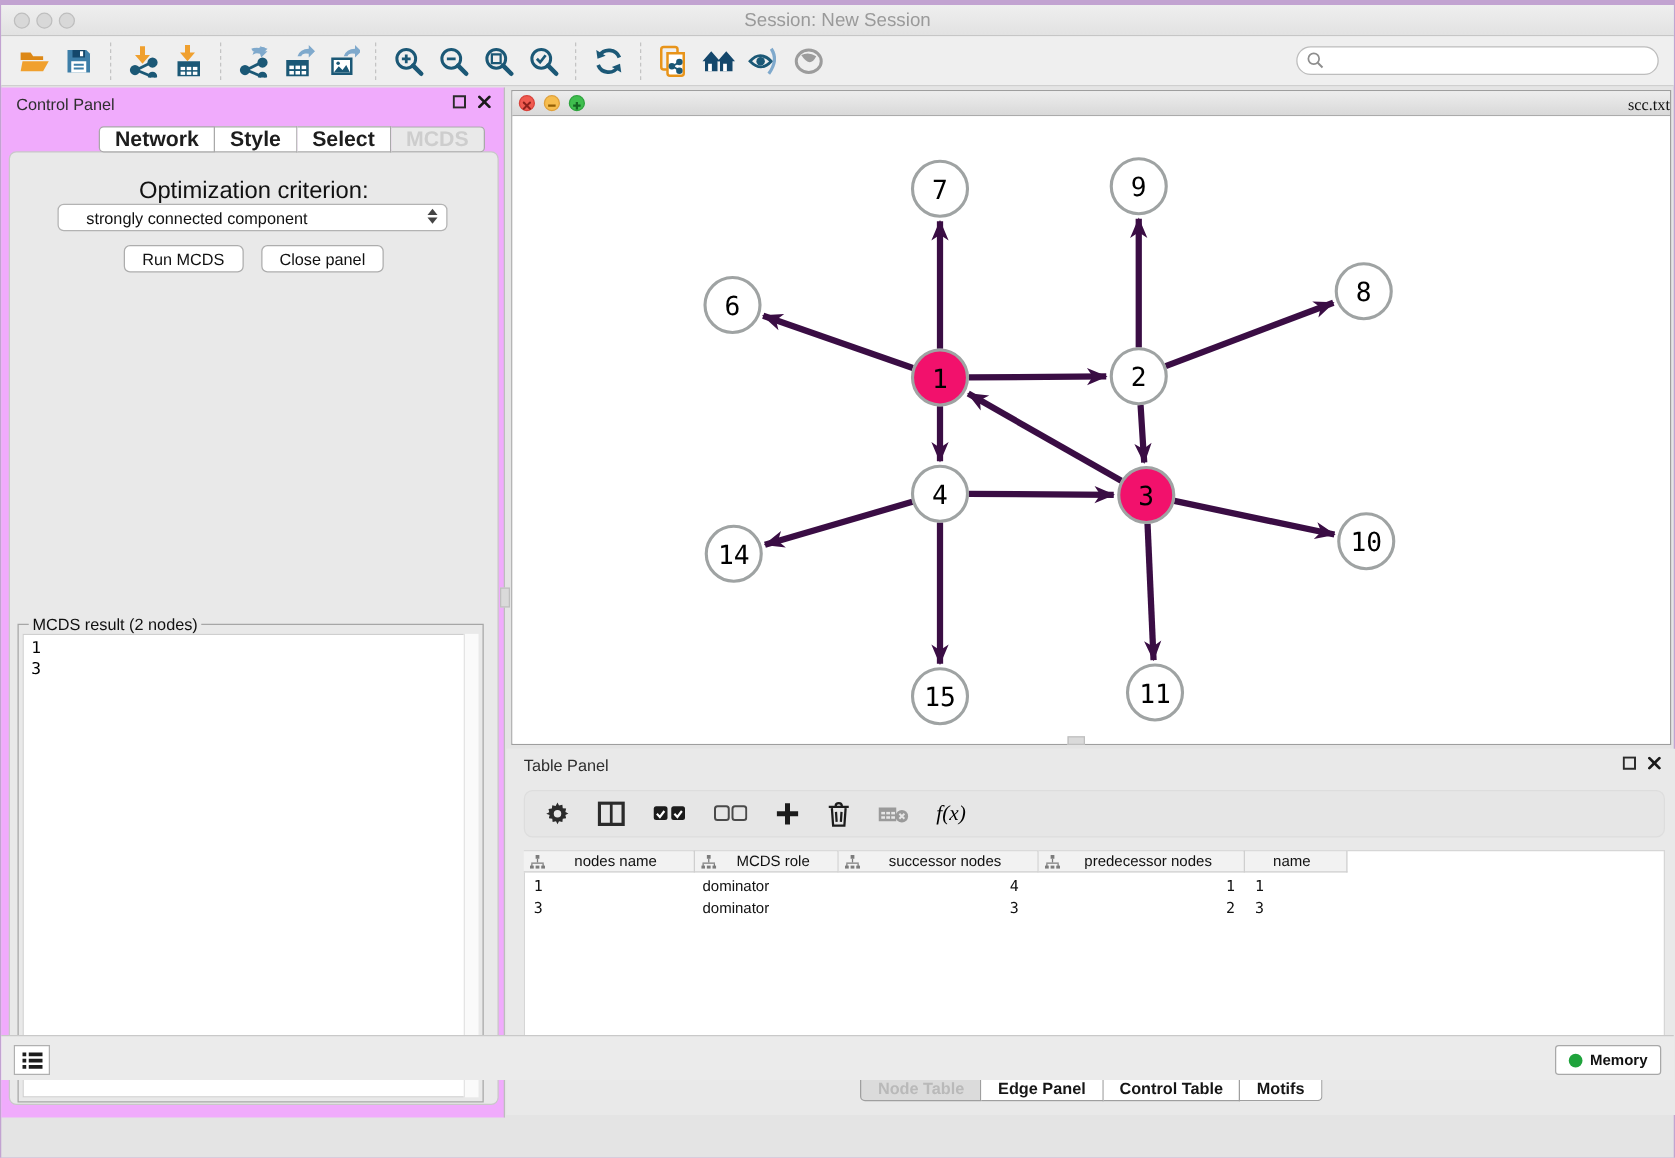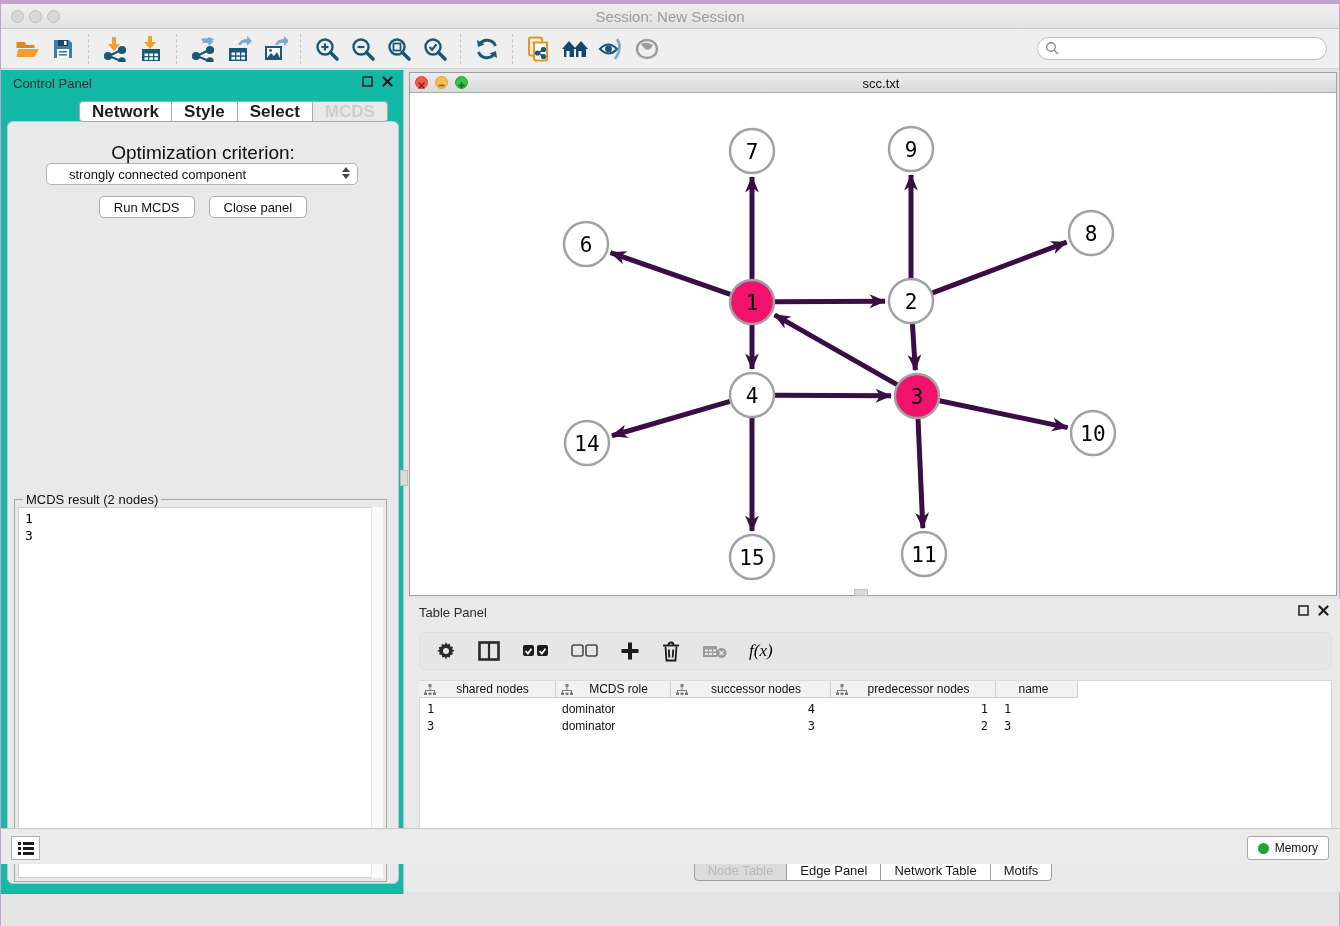--- a/index.html
+++ b/index.html
@@ -13,21 +13,21 @@
   .tl-dot{position:absolute;top:6px;width:13px;height:13px;border-radius:50%;background:#D8D8D8;border:1px solid #BEBEBE;box-sizing:border-box;}
 
   
   .toolbar{position:absolute;left:0;top:25px;width:100%;height:40px;background:#EFEFEF;border-bottom:1px solid #CFCFCF;display:flex;align-items:center;padding-left:8px;box-sizing:border-box;}
   .tb-btn{width:36px;height:34px;display:flex;align-items:center;justify-content:center;flex:none;}
   .tb-sep{width:1px;height:30px;border-left:1px dashed #C4C4C4;margin:0 7px;flex:none;}
   .search-wrap{position:absolute;right:12px;top:8px;width:290px;height:23px;background:#fff;border:1px solid #BDBDBD;border-radius:12px;display:flex;align-items:center;padding-left:7px;box-sizing:border-box;}
   .search-wrap input{border:none;outline:none;flex:1;font-size:12px;background:transparent;margin-left:4px;}
 
   
-  .control-panel{position:absolute;left:0;top:66px;width:403px;height:824px;background:#14b8a6;border-right:1px solid #BDBDBD;box-sizing:border-box;}
+  .control-panel{position:absolute;left:0;top:66px;width:403px;height:824px;background:#f0abfc;border-right:1px solid #BDBDBD;box-sizing:border-box;}
   .panel-head{position:absolute;left:12px;top:6px;font-size:13px;color:#2E2E2E;}
   .panel-icons{position:absolute;right:10px;top:6px;display:flex;gap:9px;align-items:center;}
   .cp-tabs{position:absolute;left:78px;top:31px;display:flex;height:21px;z-index:3;}
   .cp-tab{background:#fff;border:1px solid #A9A9A9;border-left:none;font-size:17px;font-weight:bold;color:#1d1d1d;display:flex;align-items:center;justify-content:center;padding:0 12px;}
   .cp-tab:first-child{border-left:1px solid #A9A9A9;border-radius:4px 0 0 4px;}
   .cp-tab.disabled-active{background:#E9E9E9;color:#CDCDCD;border-radius:0 4px 4px 0;}
   .mcds-panel{position:absolute;left:6px;top:51px;width:390px;height:761px;background:#E9E9E9;border:1px solid #C8C8C8;border-radius:6px;}
   .opt-label{position:absolute;left:0;right:0;top:20px;text-align:center;font-size:19px;color:#111;}
   .dropdown{position:absolute;left:38px;top:41px;width:312px;height:22px;background:#fff;border:1px solid #B3B3B3;border-radius:5px;display:flex;align-items:center;font-size:13px;color:#111;padding-left:22px;box-sizing:border-box;}
   .dd-arrows{position:absolute;right:7px;top:3px;display:flex;flex-direction:column;gap:2px;}
@@ -37,46 +37,46 @@
   .btn{background:#fff;border:1px solid #ADADAD;border-radius:5px;font-size:13px;color:#111;height:22px;display:inline-flex;align-items:center;justify-content:center;padding:0 14px;box-sizing:border-box;}
   .btn-row{position:absolute;left:0;right:0;top:74px;display:flex;justify-content:center;gap:14px;}
   .result-group{position:absolute;left:6px;top:377px;width:371px;height:381px;border:1px solid #A6A6A6;}
   .result-legend{position:absolute;left:8px;top:-8px;background:#E9E9E9;padding:0 3px;font-size:13px;color:#111;}
   .result-text{position:absolute;left:3px;right:3px;top:7px;bottom:3px;background:#fff;border:1px solid #CFCFCF;font-family:"DejaVu Sans Mono",monospace;font-size:13px;line-height:17px;padding:2px 6px;white-space:pre;box-sizing:border-box;}
   .result-sb{position:absolute;right:3px;top:7px;bottom:3px;width:11px;background:#FAFAFA;border-left:1px solid #E4E4E4;}
 
   
   .net-window{position:absolute;left:408px;top:68px;width:928px;height:524px;background:#fff;border:1px solid #9E9E9E;box-sizing:border-box;}
   .net-titlebar{position:absolute;left:0;top:0;width:100%;height:20px;background:linear-gradient(#EDEDED,#D9D9D9);border-bottom:1px solid #ABABAB;box-sizing:border-box;}
-  .net-title{position:absolute;left:16px;right:0;top:3px;text-align:center;font-size:13px;color:#111;}
+  .net-title{position:absolute;left:16px;right:0;top:3px;text-align:right;font-size:13px;color:#111;font-family:Liberation Serif, serif;}
   .light{position:absolute;top:3px;width:13px;height:13px;border-radius:50%;box-sizing:border-box;}
   .net-canvas{position:absolute;left:0;top:20px;width:926px;height:502px;background:#fff;}
   .splitter-v{position:absolute;left:399px;top:466px;width:8px;height:16px;background:#DADADA;border:1px solid #BFBFBF;box-sizing:border-box;}
   .splitter-h{position:absolute;left:853px;top:585px;width:14px;height:7px;background:#DADADA;border:1px solid #BFBFBF;box-sizing:border-box;}
 
   
   .table-panel{position:absolute;left:404px;top:595px;width:936px;height:293px;background:#E9E9E9;}
   .tp-toolbar{position:absolute;left:14px;right:9px;top:33px;height:38px;background:#E6E6E6;border-radius:7px;display:flex;align-items:center;gap:22px;padding-left:16px;box-sizing:border-box;border:1px solid #DDDDDD;}
   .tp-white{position:absolute;left:14px;right:9px;top:81px;bottom:40px;background:#fff;border:1px solid #D6D6D6;box-sizing:border-box;}
   .thead{position:absolute;left:14px;top:81px;height:18px;display:flex;}
   .th{background:#F2F2F2;border-right:1px solid #CFCFCF;border-bottom:1px solid #CFCFCF;border-top:1px solid #DADADA;display:flex;align-items:center;font-size:12px;color:#111;box-sizing:border-box;}
   .th .icon-wrap{margin-left:5px;flex:none;display:flex;}
   .th .lbl{flex:1;text-align:center;padding-right:6px;}
   .trow{position:absolute;left:14px;height:17px;display:flex;font-size:12px;color:#111;}
   .td{display:flex;align-items:center;box-sizing:border-box;font-family:"DejaVu Sans Mono",monospace;}
   .td.sans{font-family:"Liberation Sans",sans-serif;}
   .tp-tabs{position:absolute;left:0;right:0;bottom:11px;display:flex;justify-content:center;height:22px;}
-  .tp-tab{background:#fff;border:1px solid #9F9F9F;border-left:none;font-size:13px;font-weight:normal;color:#161616;display:flex;align-items:center;padding:0 13px;}
+  .tp-tab{background:#fff;border:1px solid #9F9F9F;border-left:none;font-size:13px;font-weight:bold;color:#161616;display:flex;align-items:center;padding:0 13px;}
   .tp-tab:first-child{border-left:1px solid #9F9F9F;border-radius:4px 0 0 4px;background:#DBDBDB;color:#B9B9B9;}
   .tp-tab:last-child{border-radius:0 4px 4px 0;}
 
   
   .statusbar{position:absolute;left:0;top:824px;width:100%;height:36px;background:#EBEBEB;border-top:1px solid #C9C9C9;box-sizing:border-box;}
   .status-btn{position:absolute;left:10px;top:7px;width:29px;height:24px;background:#fff;border:1px solid #B0B0B0;display:flex;align-items:center;justify-content:center;box-sizing:border-box;}
-  .memory-btn{position:absolute;right:10px;top:7px;height:24px;background:#fff;border:1px solid #A8A8A8;border-radius:3px;display:flex;align-items:center;gap:6px;padding:0 10px;font-size:12px;color:#111;box-sizing:border-box;}
+  .memory-btn{position:absolute;right:10px;top:7px;height:24px;background:#fff;border:1px solid #A8A8A8;border-radius:3px;display:flex;align-items:center;gap:6px;padding:0 10px;font-size:12px;color:#111;box-sizing:border-box;font-weight:bold;}
   .mem-dot{width:11px;height:11px;border-radius:50%;background:#1FA33C;}
 
   .fx-label{font-family:"Liberation Serif",serif;font-style:italic;font-size:17px;color:#000000;}
 </style>
 </head>
 <body>
 
 <div class="screen">
 <div class="app">
 
@@ -463,21 +463,21 @@
                   <rect x="5.5" y="3" width="1" height="3"></rect>
                   <rect x="1" y="6" width="10" height="1"></rect>
                   <rect x="1" y="7" width="1" height="2"></rect>
                   <rect x="10" y="7" width="1" height="2"></rect>
                   <rect x="0" y="8.5" width="3" height="2.5"></rect>
                   <rect x="4.5" y="8.5" width="3" height="2.5"></rect>
                   <rect x="9" y="8.5" width="3" height="2.5"></rect>
                 </g>
               </svg>
             </span>
-        <span class="lbl">shared nodes</span>
+        <span class="lbl">nodes name</span>
       </div>
       <div class="th" style="width:115px">
         <span class="icon-wrap">
               <svg width="12" height="11" viewBox="0 0 12 11">
                 <g fill="#7C7C7C">
                   <rect x="4.5" y="0" width="3" height="3"></rect>
                   <rect x="5.5" y="3" width="1" height="3"></rect>
                   <rect x="1" y="6" width="10" height="1"></rect>
                   <rect x="1" y="7" width="1" height="2"></rect>
                   <rect x="10" y="7" width="1" height="2"></rect>
@@ -539,21 +539,21 @@
       <div class="td" style="width:137px;padding-left:8px">3</div>
       <div class="td sans" style="width:115px;padding-left:6px">dominator</div>
       <div class="td" style="width:160px;justify-content:flex-end;padding-right:16px">3</div>
       <div class="td" style="width:165px;justify-content:flex-end;padding-right:8px">2</div>
       <div class="td" style="width:82px;padding-left:8px">3</div>
     </div>
 
     <div class="tp-tabs">
       <div class="tp-tab">Node Table</div>
       <div class="tp-tab">Edge Panel</div>
-      <div class="tp-tab">Network Table</div>
+      <div class="tp-tab">Control Table</div>
       <div class="tp-tab">Motifs</div>
     </div>
   </div>
 
   <div class="statusbar">
     <div class="status-btn">
       <svg width="18" height="15" viewBox="0 0 18 15">
             <g fill="#1c1c1c">
               <rect x="1" y="1" width="3" height="3"></rect>
               <rect x="6" y="1" width="11" height="3"></rect>

